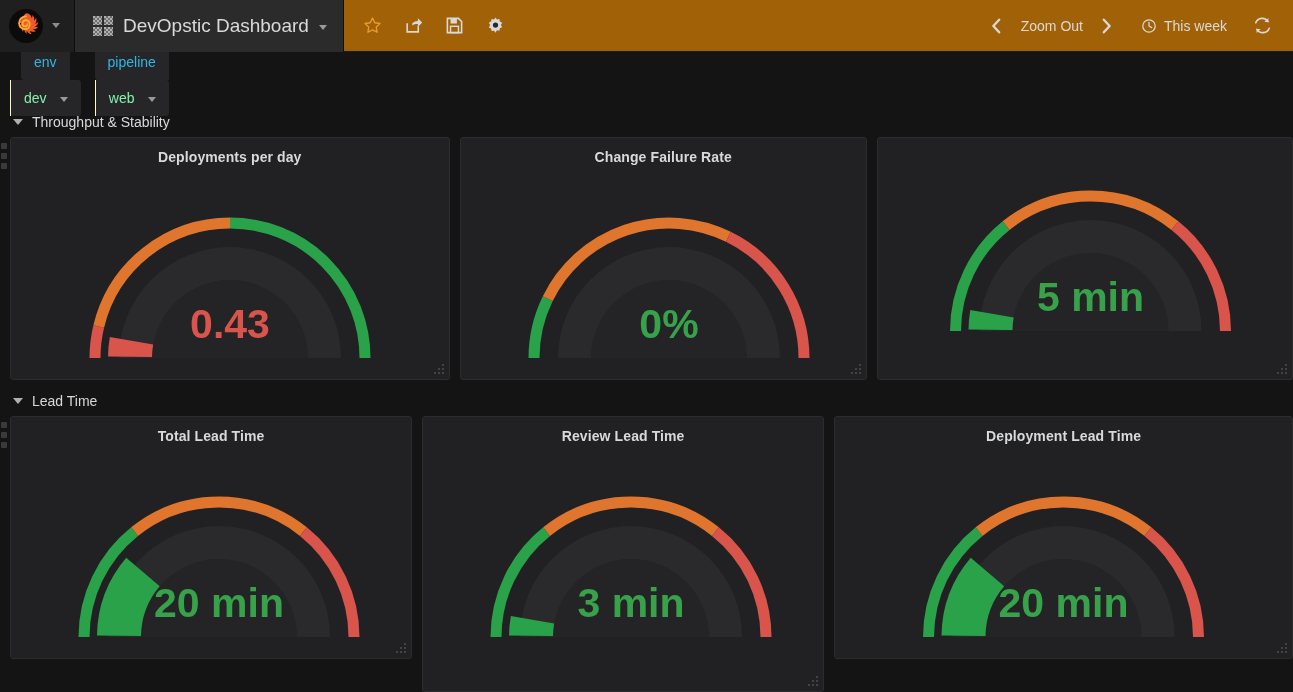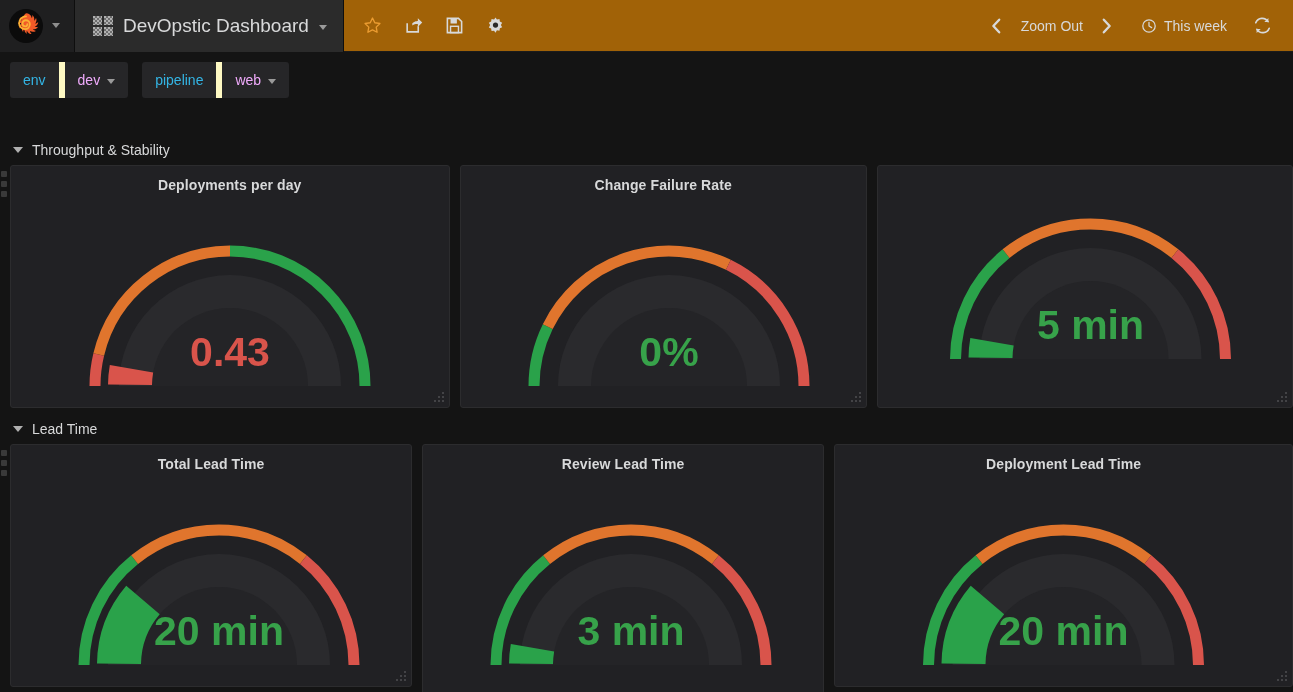--- a/index.html
+++ b/index.html
@@ -97,47 +97,46 @@
   }
 
   
   .submenu {
     height: 55px;
     background: #141414;
     display: flex; align-items: center;
     padding: 0 10px;
     gap: 14px;
   }
-  .var-group { display: flex; align-items: flex-start; }
+  .var-group { display: flex; align-items: center; flex-direction: column; }
   .var-label, .var-value {
     height: 36px;
     display: flex; align-items: center;
     background: #262628;
     font-size: 14px;
     padding: 0 13px;
     cursor: pointer;
   }
   .var-label { color: #33b5e5; border-radius: 3px 0 0 3px; }
-  .var-value { color: #f0abfc; border-radius: 0 3px 3px 0; border-left: 6px solid #fef9c3; gap: 7px; }
+  .var-value { color: #86efac; border-radius: 0 3px 3px 0; border-left: 1px solid #fef9c3; gap: 13px; }
   .var-value .vcaret {
     width: 0; height: 0; margin-top: 3px;
     border-left: 4px solid transparent;
     border-right: 4px solid transparent;
     border-top: 5px solid #9a9a9a;
   }
 
   
   .dash-body { padding: 0 0 0 0; }
   .row-header {
     display: flex; align-items: center; gap: 9px;
     height: 30px;
     padding-left: 13px;
     font-size: 14px; color: #d8d9da;
     cursor: pointer;
-    margin-top: 28px;
   }
   .row-chevron {
     width: 0; height: 0;
     border-left: 5px solid transparent;
     border-right: 5px solid transparent;
     border-top: 6px solid #b0b0b0;
   }
 
   .panel-row {
     display: flex;

